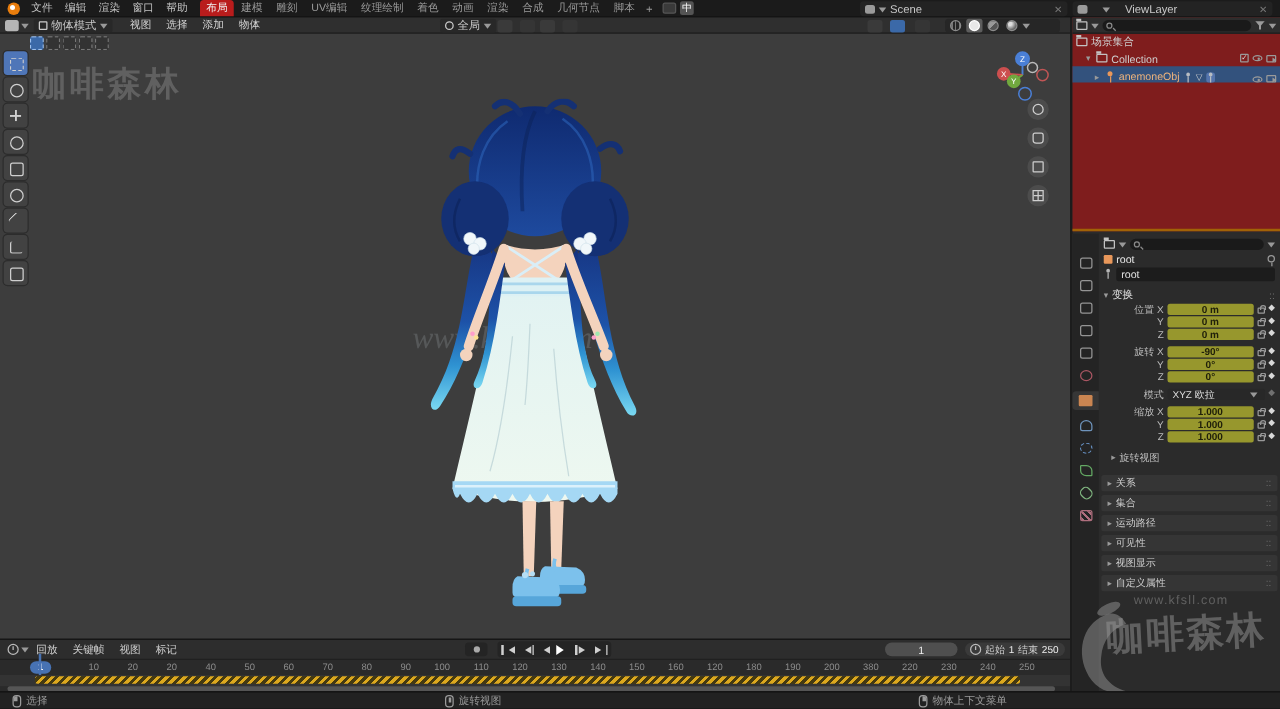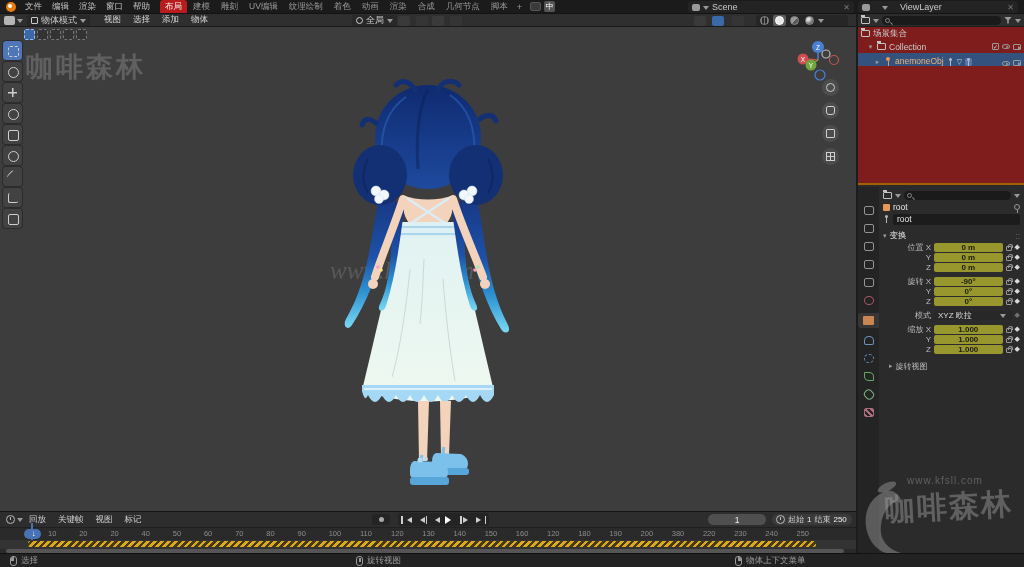--- a/index.html
+++ b/index.html
@@ -160,21 +160,21 @@
   .pb{display:flex;align-items:center;gap:1px;}
   .tri-l{width:0;height:0;border:3.5px solid transparent;border-right:5px solid #cfcfcf;}
   .tri-r{width:0;height:0;border:3.5px solid transparent;border-left:5px solid #cfcfcf;}
   .tri-r.big{border-width:4.5px;border-left-width:6px;border-left-color:#ffffff;}
   .vbar{width:1.5px;height:8px;background:#cfcfcf;}
   .frame-field{position:absolute;left:708px;top:2px;width:58px;height:11px;background:#4f4f4f;border-radius:6px;color:#f2f2f2;font-size:8.5px;display:flex;align-items:center;justify-content:center;}
   .range-group{position:absolute;left:772px;top:2px;width:80px;height:11px;background:#3a3a3a;border-radius:6px;display:flex;align-items:center;padding:0 4px;gap:3px;font-size:8px;color:#cfcfcf;}
   .range-group b{color:#eee;font-weight:normal;}
   .tl-ruler{position:relative;height:12px;background:#2a2a2a;}
   .ruler-ticks{position:absolute;left:48px;top:0;right:0;display:flex;}
-  .ruler-ticks>span{flex:0 0 31.2px;text-align:left;color:#8d8d8d;font-size:7.5px;line-height:12px;}
+  .ruler-ticks>span{flex:0 0 31.2px;text-align:right;color:#8d8d8d;font-size:7.5px;line-height:12px;}
   .playhead-chip{position:absolute;left:24px;top:1px;width:17px;height:10px;background:#4772b3;border-radius:5px;color:#fff;font-size:7.5px;font-weight:bold;text-align:center;line-height:10px;}
   .playhead-line{position:absolute;left:31px;top:11px;width:2px;height:17px;background:#4772b3;}
   .tl-channel{position:relative;height:9px;background:#333333;}
   .kf-strip{position:absolute;left:28px;top:1px;width:788px;height:6px;border-radius:2px;
      background:repeating-linear-gradient(-45deg,#dca81e 0 2.5px,#453a10 2.5px 5px);}
   .hscroll{position:absolute;left:6px;top:37px;width:838px;height:4px;background:#555555;border-radius:2px;}
 
   
   .statusbar{position:absolute;left:0;top:553px;width:1024px;height:14px;background:#222222;border-top:1px solid #111;display:flex;align-items:center;color:#9a9a9a;font-size:8.5px;}
   .hint{display:flex;align-items:center;gap:4px;position:absolute;}
@@ -559,20 +559,28 @@
             <div class="trow">
             <span class="tlabel">Z</span>
             <span class="tfield">1.000</span>
             <span class="lock"></span>
             <span class="kdiam">◆</span>
           </div>
           </div>
         <div class="delta-row">
           <span>旋转视图</span>
         </div>
+        <div class="sections">
+            <div class="sect">关系</div>
+            <div class="sect">集合</div>
+            <div class="sect">运动路径</div>
+            <div class="sect">可见性</div>
+            <div class="sect">视图显示</div>
+            <div class="sect">自定义属性</div>
+          </div>
         <div class="wm-block">
           <svg width="46" height="90" viewBox="0 0 46 90" style="position:absolute;left:-8px;top:4px">
             <path d="M30,12 C10,18 4,40 12,58 C18,72 32,78 44,74 C30,70 22,60 24,46 C25,34 32,24 44,20 C40,14 36,11 30,12 Z" fill="rgba(160,160,160,0.45)"></path>
             <ellipse cx="30" cy="8" rx="10" ry="4" transform="rotate(-25 30 8)" fill="rgba(160,160,160,0.45)"></ellipse>
             <ellipse cx="36" cy="80" rx="9" ry="3.5" transform="rotate(20 36 80)" fill="rgba(160,160,160,0.45)"></ellipse>
           </svg>
           <div class="wm-url-br">www.kfsll.com</div>
           <div class="wm-brand-br">咖啡森林</div>
         </div>
       </div>

